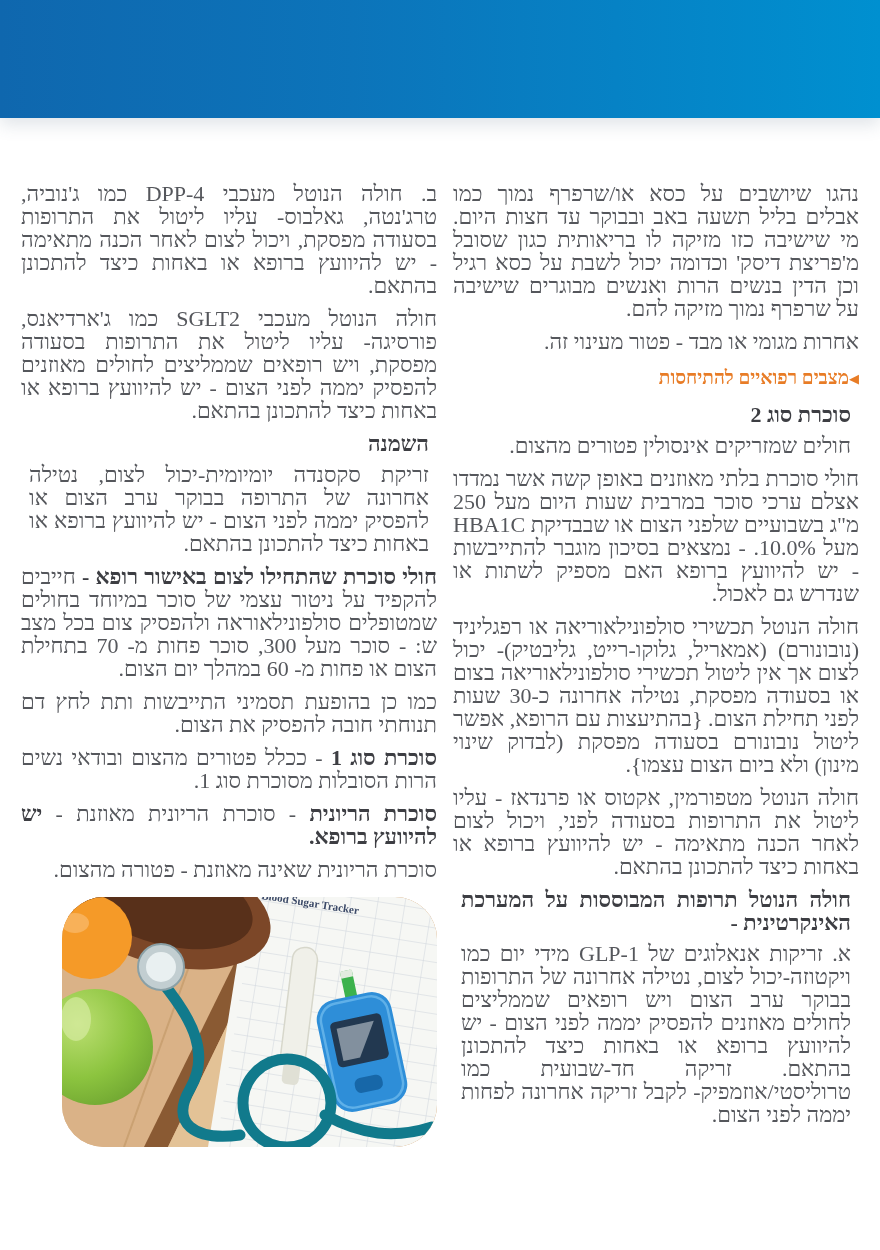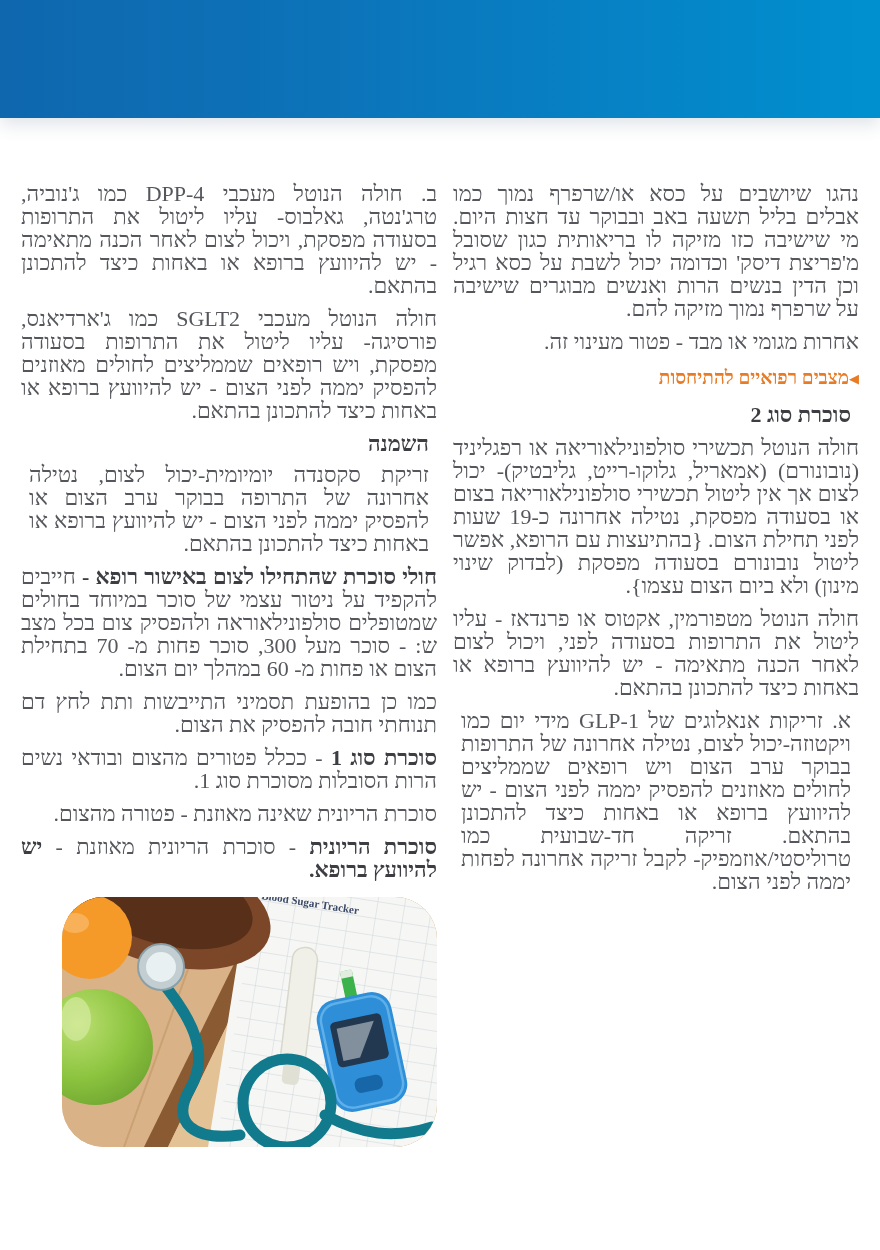--- a/index.html
+++ b/index.html
@@ -55,48 +55,51 @@
   <div class="content">
 
     <div class="col col-right">
       <p>נהגו שיושבים על כסא או/שרפרף נמוך כמו אבלים בליל תשעה באב ובבוקר עד חצות היום. מי שישיבה כזו מזיקה לו בריאותית כגון שסובל מ'פריצת דיסק' וכדומה יכול לשבת על כסא רגיל וכן הדין בנשים הרות ואנשים מבוגרים שישיבה על שרפרף נמוך מזיקה להם.</p>
       <p>אחרות מגומי או מבד - פטור מעינוי זה.</p>
 
       <div class="section-heading"><span class="tri">◀</span><span>מצבים רפואיים להתיחסות</span></div>
 
       <div class="block">
         <h4>סוכרת סוג 2</h4>
+        <p>חולים שמזריקים אינסולין פטורים מהצום.</p>
       </div>
 
-      <p>חולה הנוטל תכשירי סולפונילאוריאה או רפגליניד (נובונורם) (אמאריל, גלוקו-רייט, גליבטיק)- יכול לצום אך אין ליטול תכשירי סולפונילאוריאה בצום או בסעודה מפסקת, נטילה אחרונה כ-19 שעות לפני תחילת הצום. {בהתיעצות עם הרופא, אפשר ליטול נובונורם בסעודה מפסקת (לבדוק שינוי מינון) ולא ביום הצום עצמו}.</p>
+      <p>חולי סוכרת בלתי מאוזנים באופן קשה אשר נמדדו אצלם ערכי סוכר במרבית שעות היום מעל 250 מ"ג בשבועיים שלפני הצום או שבבדיקת HBA1C מעל 10.0%. - נמצאים בסיכון מוגבר להתייבשות - יש להיוועץ ברופא האם מספיק לשתות או שנדרש גם לאכול.</p>
+      <p>חולה הנוטל תכשירי סולפונילאוריאה או רפגליניד (נובונורם) (אמאריל, גלוקו-רייט, גליבטיק)- יכול לצום אך אין ליטול תכשירי סולפונילאוריאה בצום או בסעודה מפסקת, נטילה אחרונה כ-30 שעות לפני תחילת הצום. {בהתיעצות עם הרופא, אפשר ליטול נובונורם בסעודה מפסקת (לבדוק שינוי מינון) ולא ביום הצום עצמו}.</p>
       <p>חולה הנוטל מטפורמין, אקטוס או פרנדאז - עליו ליטול את התרופות בסעודה לפני, ויכול לצום לאחר הכנה מתאימה - יש להיוועץ ברופא או באחות כיצד להתכונן בהתאם.</p>
 
       <div class="block">
+        <h4>חולה הנוטל תרופות המבוססות על המערכת האינקרטינית -</h4>
         <p>א. זריקות אנאלוגים של GLP-1 מידי יום כמו ויקטוזה-יכול לצום, נטילה אחרונה של התרופות בבוקר ערב הצום ויש רופאים שממליצים לחולים מאוזנים להפסיק יממה לפני הצום - יש להיוועץ ברופא או באחות כיצד להתכונן בהתאם. זריקה חד-שבועית כמו טרוליסטי/אוזמפיק- לקבל זריקה אחרונה לפחות יממה לפני הצום.</p>
       </div>
     </div>
 
     <div class="col col-left">
       <p>ב. חולה הנוטל מעכבי DPP-4 כמו ג'נוביה, טרג'נטה, גאלבוס- עליו ליטול את התרופות בסעודה מפסקת, ויכול לצום לאחר הכנה מתאימה - יש להיוועץ ברופא או באחות כיצד להתכונן בהתאם.</p>
       <p>חולה הנוטל מעכבי SGLT2 כמו ג'ארדיאנס, פורסיגה- עליו ליטול את התרופות בסעודה מפסקת, ויש רופאים שממליצים לחולים מאוזנים להפסיק יממה לפני הצום - יש להיוועץ ברופא או באחות כיצד להתכונן בהתאם.</p>
 
       <div class="block">
         <h4>השמנה</h4>
         <p>זריקת סקסנדה יומיומית-יכול לצום, נטילה אחרונה של התרופה בבוקר ערב הצום או להפסיק יממה לפני הצום - יש להיוועץ ברופא או באחות כיצד להתכונן בהתאם.</p>
       </div>
 
       <p><b>חולי סוכרת שהתחילו לצום באישור רופא - </b><span>חייבים להקפיד על ניטור עצמי של סוכר במיוחד בחולים שמטופלים סולפונילאוראה ולהפסיק צום בכל מצב ש: - סוכר מעל 300, סוכר פחות מ- 70 בתחילת הצום או פחות מ- 60 במהלך יום הצום.</span></p>
 
       <p>כמו כן בהופעת תסמיני התייבשות ותת לחץ דם תנוחתי חובה להפסיק את הצום.</p>
 
       <p><b>סוכרת סוג 1</b><span> - ככלל פטורים מהצום ובודאי נשים הרות הסובלות מסוכרת סוג 1.</span></p>
 
+      <p><b>סוכרת הריונית</b><span> - סוכרת הריונית מאוזנת - </span><b>יש להיוועץ ברופא.</b></p>
+
       <p>סוכרת הריונית שאינה מאוזנת - פטורה מהצום.</p>
-
-      <p><b>סוכרת הריונית</b><span> - סוכרת הריונית מאוזנת - </span><b>יש להיוועץ ברופא.</b></p>
 
       <div class="photo">
         <svg viewBox="0 0 375 250" width="375" height="250">
           <defs>
             <pattern id="grid" width="27" height="17" patternUnits="userSpaceOnUse">
               <path d="M27 0H0V17" fill="none" stroke="#cdd3dc" stroke-width="1"></path>
             </pattern>
             <radialGradient id="appleG" cx="35%" cy="30%" r="85%">
               <stop offset="0%" stop-color="#bcdf72"></stop>
               <stop offset="55%" stop-color="#8cc43f"></stop>

